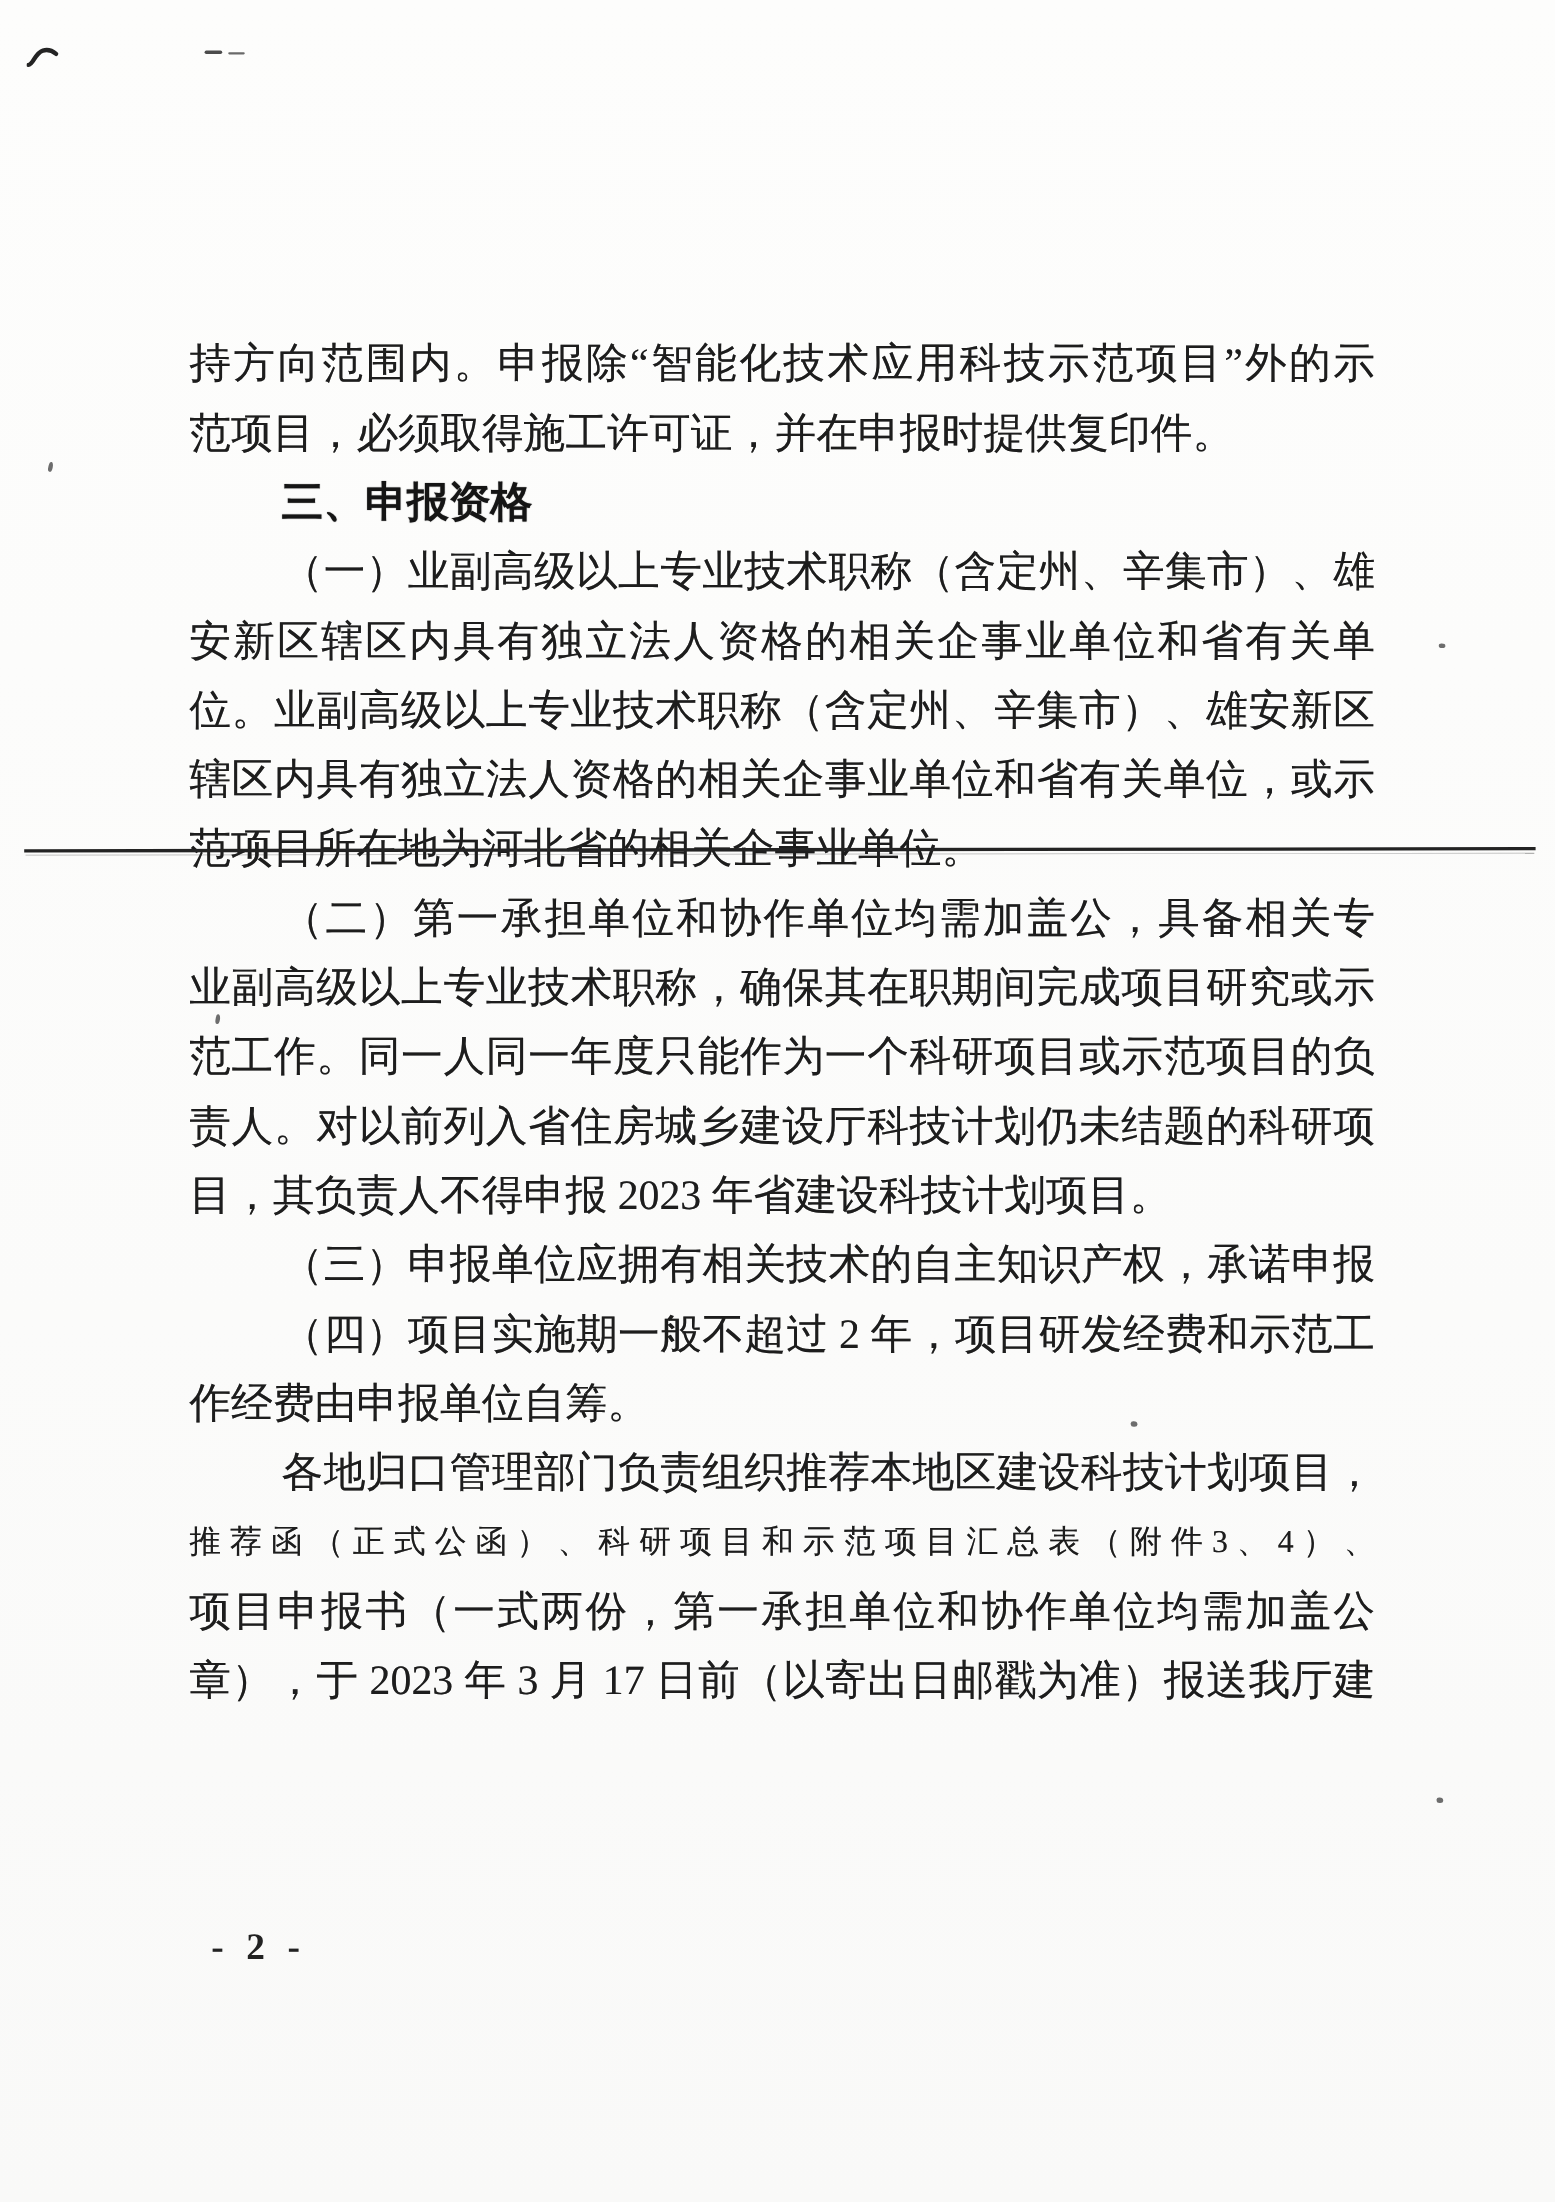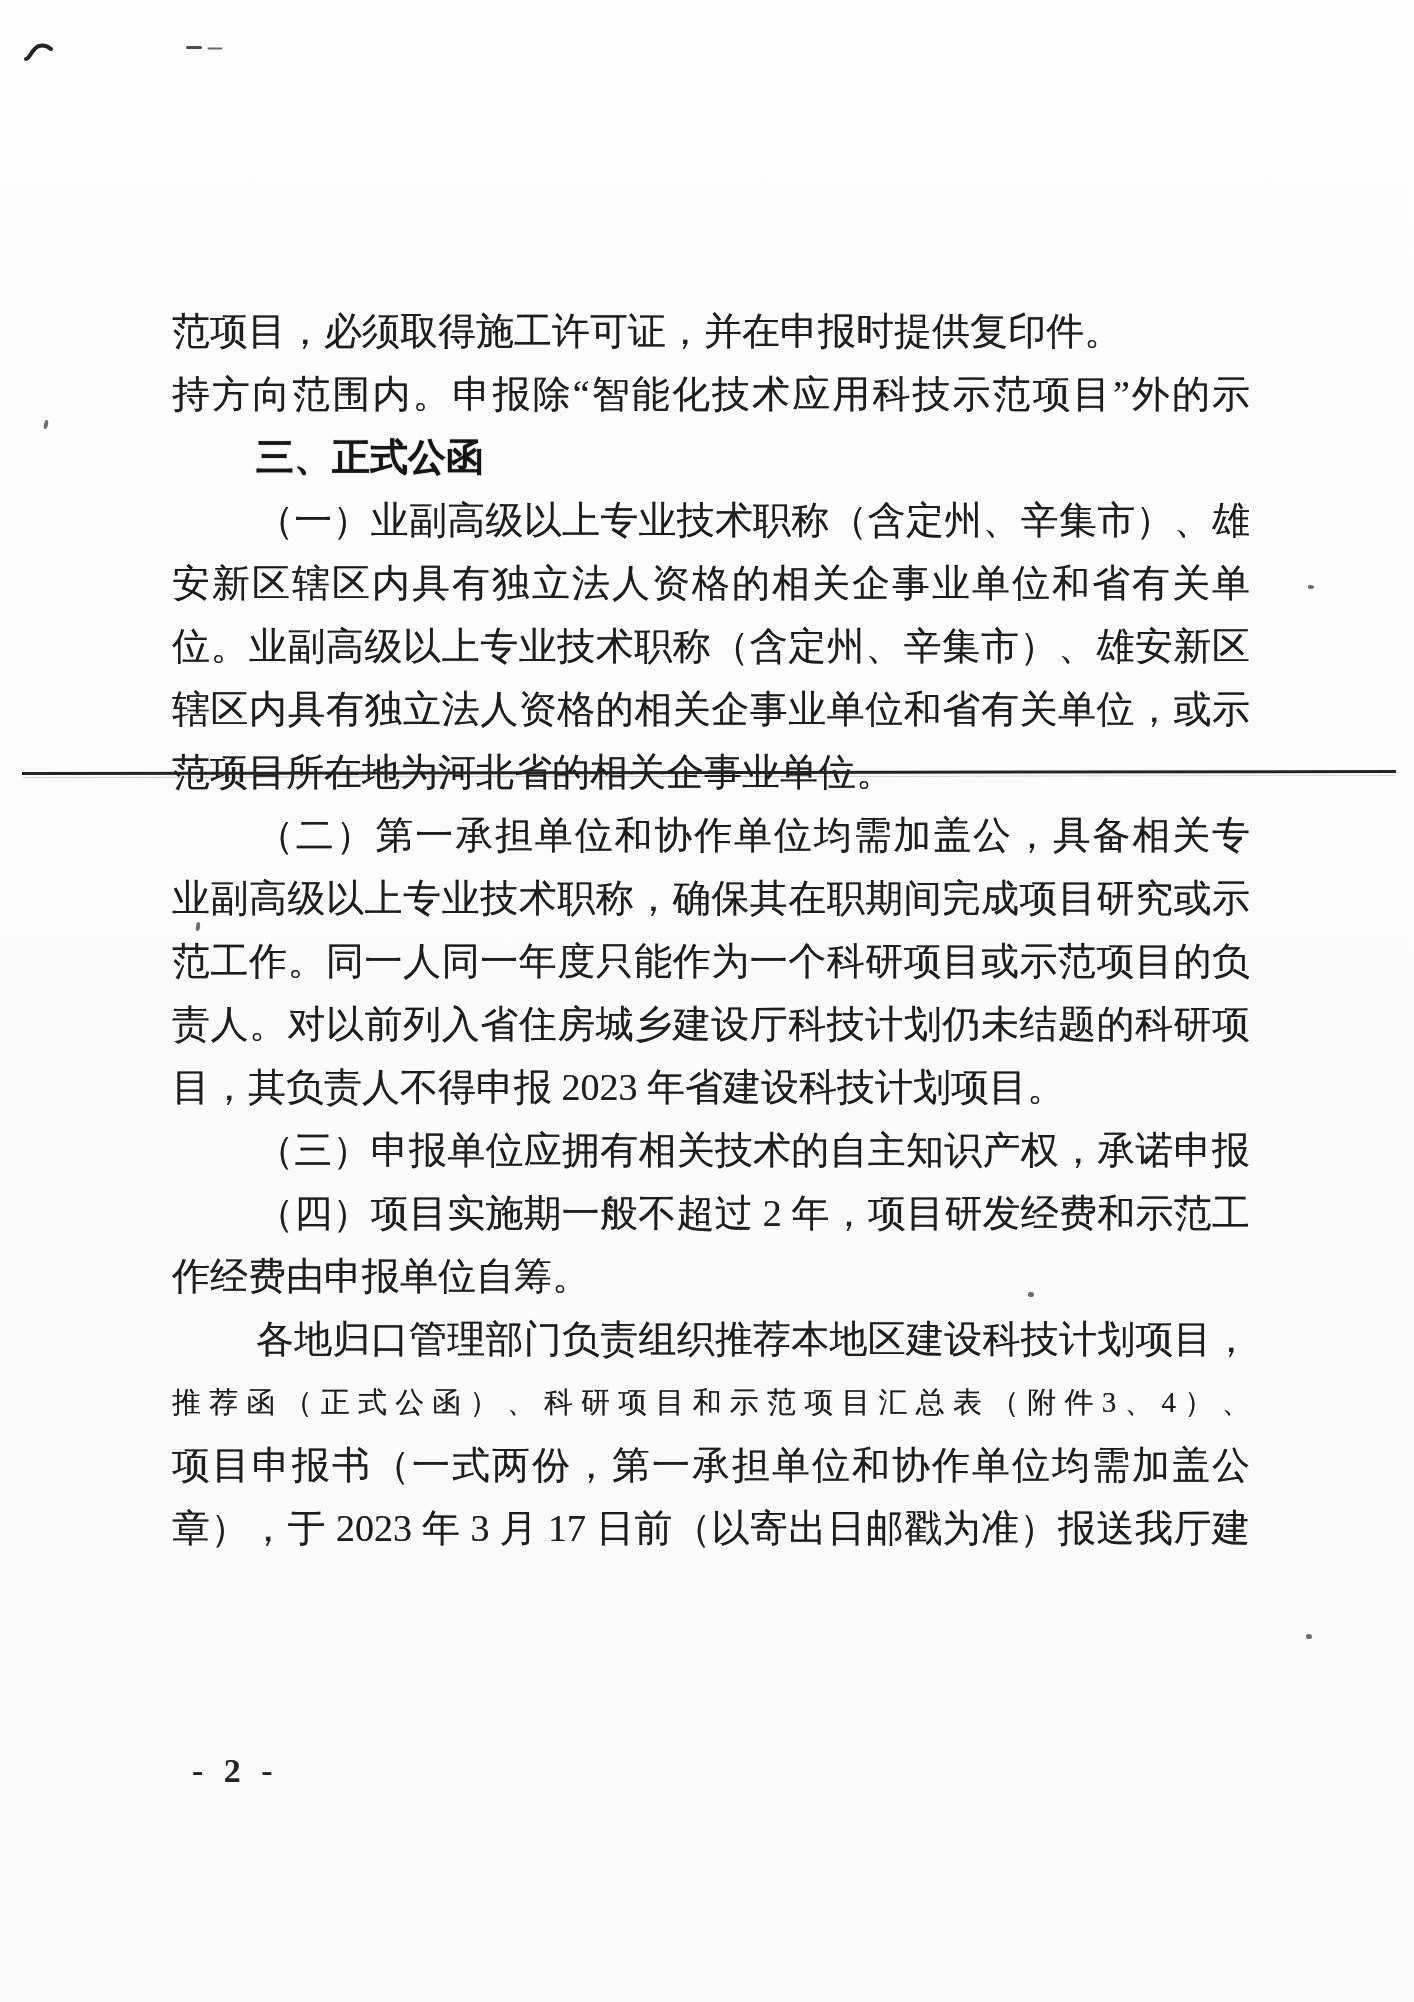--- a/index.html
+++ b/index.html
@@ -95,23 +95,23 @@
   </span>
   <span class="dash-mark"></span>
 
   <span class="speck s1"></span>
   <span class="speck s2"></span>
   <span class="speck s3"></span>
   <span class="speck s4"></span>
   <span class="speck s5"></span>
 
   <div class="text-block">
+      <div class="line fill"><span>持方向范围内。申报除“智能化技术应用科技示范项目”外的示</span></div>
       <div class="line end"><span>范项目，必须取得施工许可证，并在申报时提供复印件。</span></div>
-      <div class="line fill"><span>持方向范围内。申报除“智能化技术应用科技示范项目”外的示</span></div>
-      <div class="line heading indent"><span>三、正式公函</span></div>
+      <div class="line heading indent"><span>三、申报资格</span></div>
       <div class="line fill indent"><span>（一）业副高级以上专业技术职称（含定州、辛集市）、雄</span></div>
       <div class="line fill"><span>安新区辖区内具有独立法人资格的相关企事业单位和省有关单</span></div>
       <div class="line fill"><span>位。业副高级以上专业技术职称（含定州、辛集市）、雄安新区</span></div>
       <div class="line fill"><span>辖区内具有独立法人资格的相关企事业单位和省有关单位，或示</span></div>
       <div class="line end"><span>范项目所在地为河北省的相关企事业单位。</span></div>
       <div class="line fill indent"><span>（二）第一承担单位和协作单位均需加盖公，具备相关专</span></div>
       <div class="line fill"><span>业副高级以上专业技术职称，确保其在职期间完成项目研究或示</span></div>
       <div class="line fill"><span>范工作。同一人同一年度只能作为一个科研项目或示范项目的负</span></div>
       <div class="line fill"><span>责人。对以前列入省住房城乡建设厅科技计划仍未结题的科研项</span></div>
       <div class="line end"><span>目，其负责人不得申报 2023 年省建设科技计划项目。</span></div>

